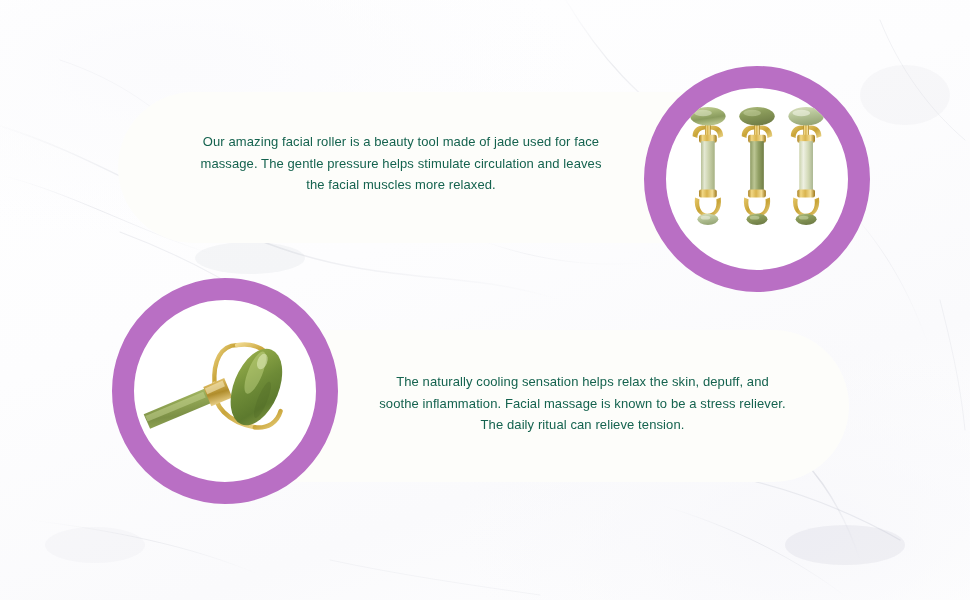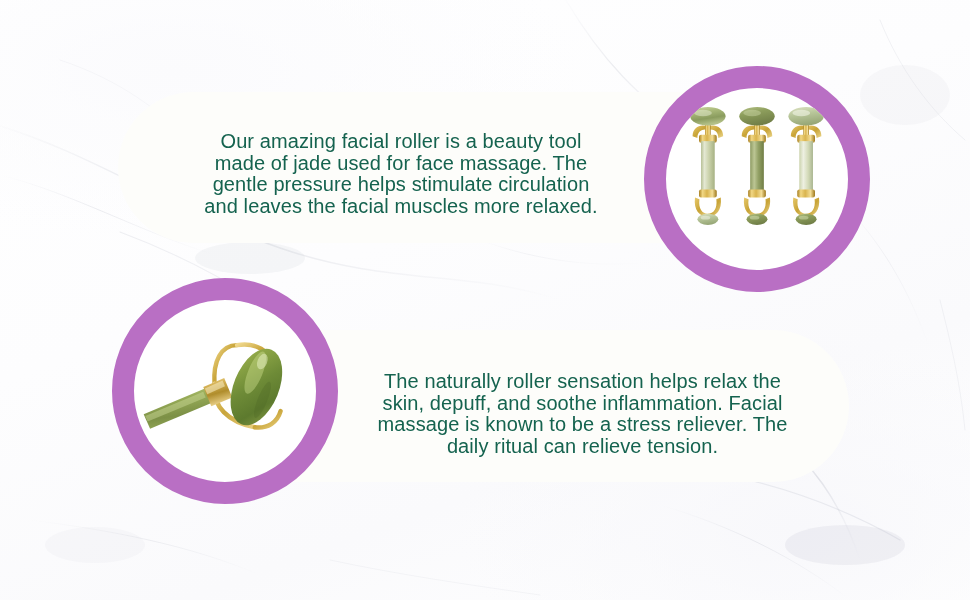--- a/index.html
+++ b/index.html
@@ -35,21 +35,21 @@
     border-radius:200px;
   }
   #card-top    { left:118px;  top:92px;  width:700px; height:151px; }
   #card-bottom { left:152px;  top:330px; width:697px; height:152px; }
 
   
   .para {
     position:absolute;
     color:#15634f;
     font-family:"Liberation Sans", sans-serif;
-    font-size:20px;
+    font-size:13px;
     line-height:21.5px;
     text-align:center;
     letter-spacing:0.1px;
     white-space:pre-line;
   }
   #text-top    { left:196px; top:131px; width:410px; }
   #text-bottom { left:375px; top:371px; width:415px; }
 
   
   .circle {
@@ -114,21 +114,21 @@
       </g>
     </svg>
   </div>
 
   <div class="card" id="card-top"></div>
 
   <p class="para" id="text-top">Our amazing facial roller is a beauty tool made of jade used for face massage. The gentle pressure helps stimulate circulation and leaves the facial muscles more relaxed.</p>
 
   <div class="card" id="card-bottom"></div>
 
-  <p class="para" id="text-bottom">The naturally roller sensation helps relax the skin, depuff, and soothe inflammation. Facial massage is known to be a stress reliever. The daily ritual can relieve tension.</p>
+  <p class="para" id="text-bottom">The naturally cooling sensation helps relax the skin, depuff, and soothe inflammation. Facial massage is known to be a stress reliever. The daily ritual can relieve tension.</p>
 
   <div class="circle" id="circle-top">
     <svg viewBox="0 0 226 226" xmlns="http://www.w3.org/2000/svg" aria-hidden="true">
       <defs>
         <linearGradient id="jadeHeadA" x1="0" y1="0" x2="0.3" y2="1">
           <stop offset="0%" stop-color="#cfd9a6"></stop>
           <stop offset="35%" stop-color="#a8b878"></stop>
           <stop offset="70%" stop-color="#8a9c5e"></stop>
           <stop offset="100%" stop-color="#b3c088"></stop>
         </linearGradient>

